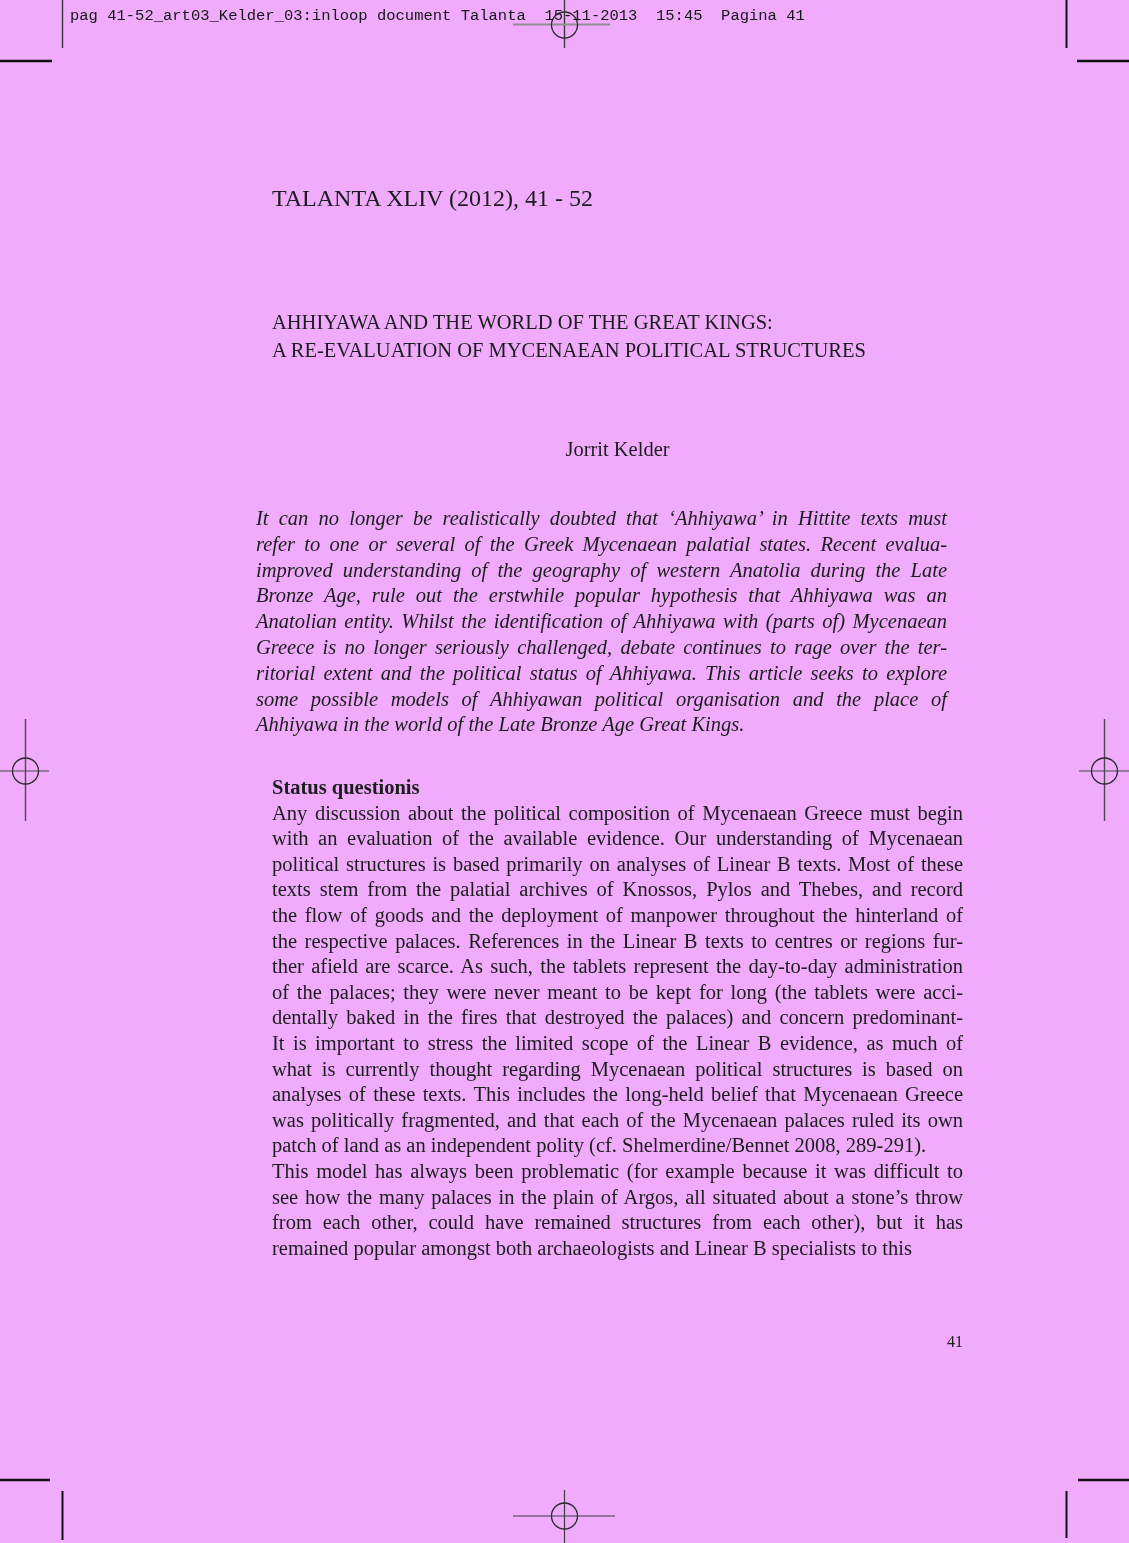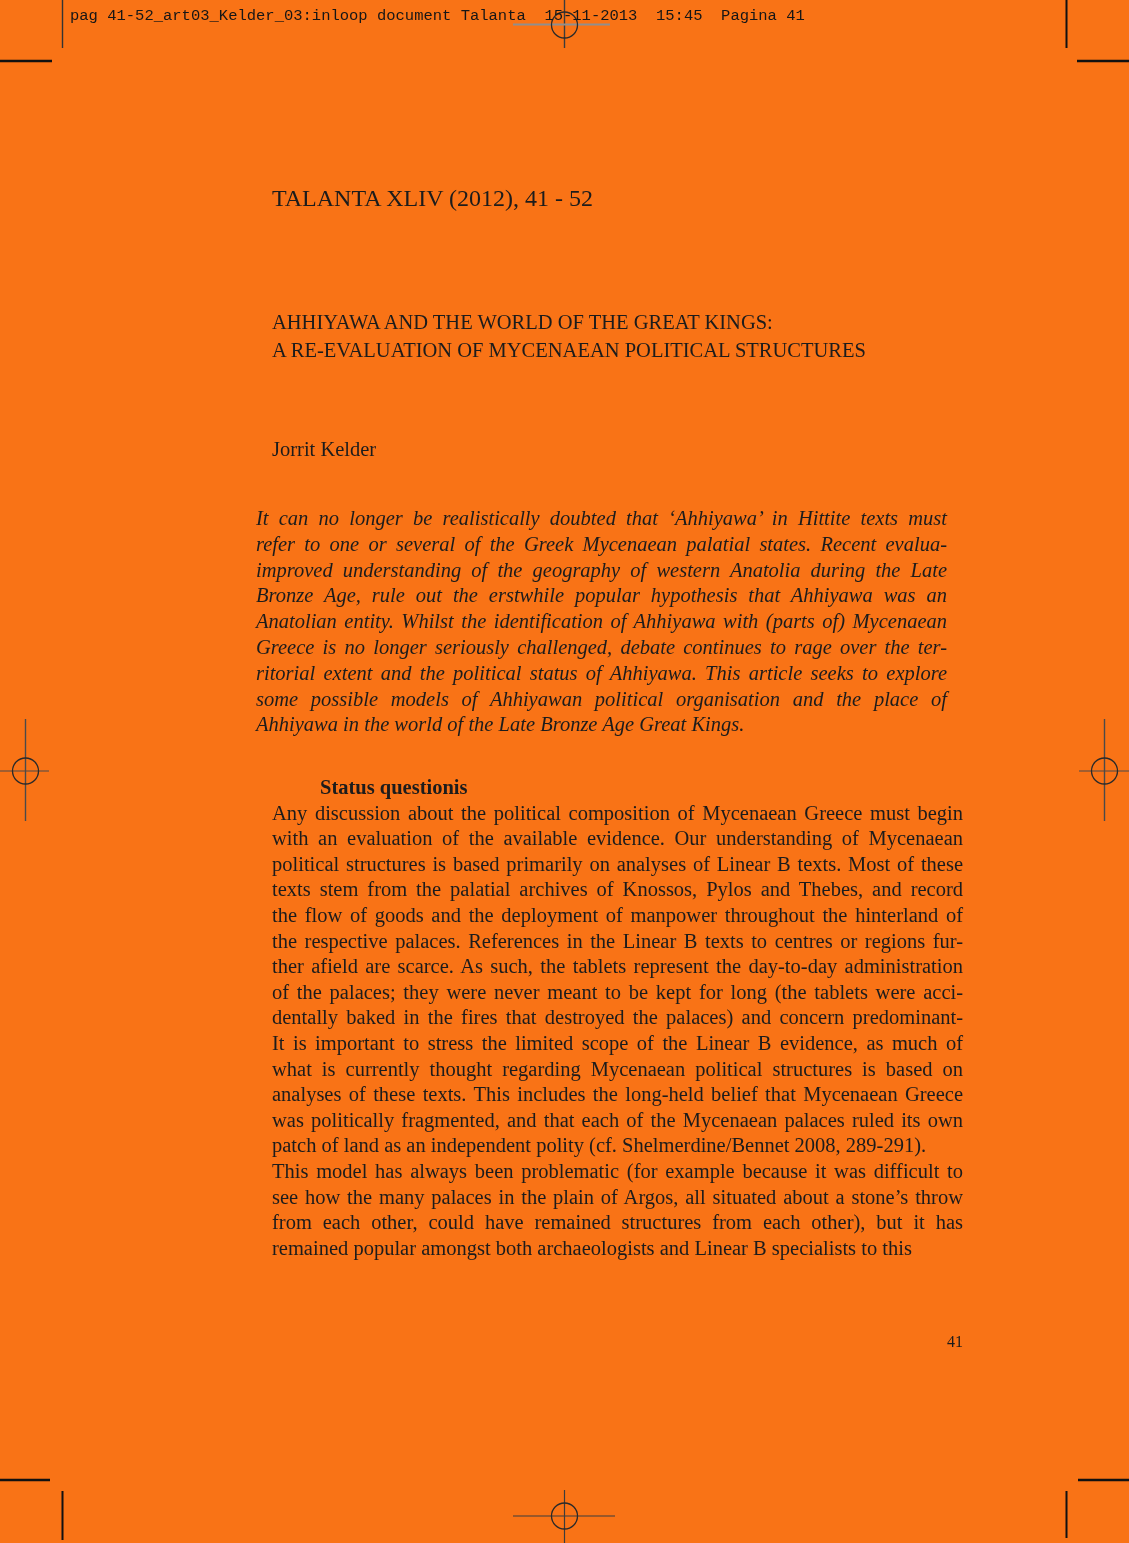--- a/index.html
+++ b/index.html
@@ -3,21 +3,21 @@
 <meta charset="utf-8">
 <style>
   :root{
     --text-color:#1c1c1c;
     --mark-color:#3c3c3c;
   }
   html,body{margin:0;padding:0;background:#ffffff;}
   .page{
     position:relative;
     width:1129px;height:1543px;
-    background:#f97316;
+    background:#f0abfc;
     font-family:"Liberation Serif", serif;
     color:var(--text-color);
     overflow:hidden;
   }
   .marks{position:absolute;left:0;top:0;width:1129px;height:1543px;pointer-events:none;}
   .proof-header{
     position:absolute;left:70px;top:7px;
     font-family:"Liberation Mono", monospace;
     font-size:15.5px;line-height:19px;
     white-space:pre;color:#161616;
@@ -25,31 +25,31 @@
   .journal-line{
     position:absolute;left:272px;top:186px;width:691px;
     text-align:left;font-size:24px;line-height:24px;
   }
   .article-title{
     position:absolute;left:272px;top:308px;width:691px;
     font-size:20.5px;line-height:28.4px;
   }
   .author-name{
     position:absolute;left:272px;top:437px;width:691px;
-    font-size:20.5px;line-height:24px;
+    text-align:center;font-size:20.5px;line-height:24px;
   }
   .abstract-block{
     position:absolute;left:256px;top:506px;width:691px;
     font-style:italic;font-size:20.5px;line-height:25.8px;
   }
   .body-block{
     position:absolute;left:272px;top:775px;width:691px;
     font-size:20.5px;line-height:25.6px;
   }
-  .section-heading{font-weight:bold;margin-left:48px;}
+  .section-heading{font-weight:bold;}
   .tline{text-align:justify;text-align-last:justify;}
   .tline-last{text-align-last:left;}
   .page-number{
     position:absolute;left:272px;top:1330px;width:691px;
     text-align:right;font-size:16px;line-height:24px;
   }
 </style>
 </head>
 <body>
 

